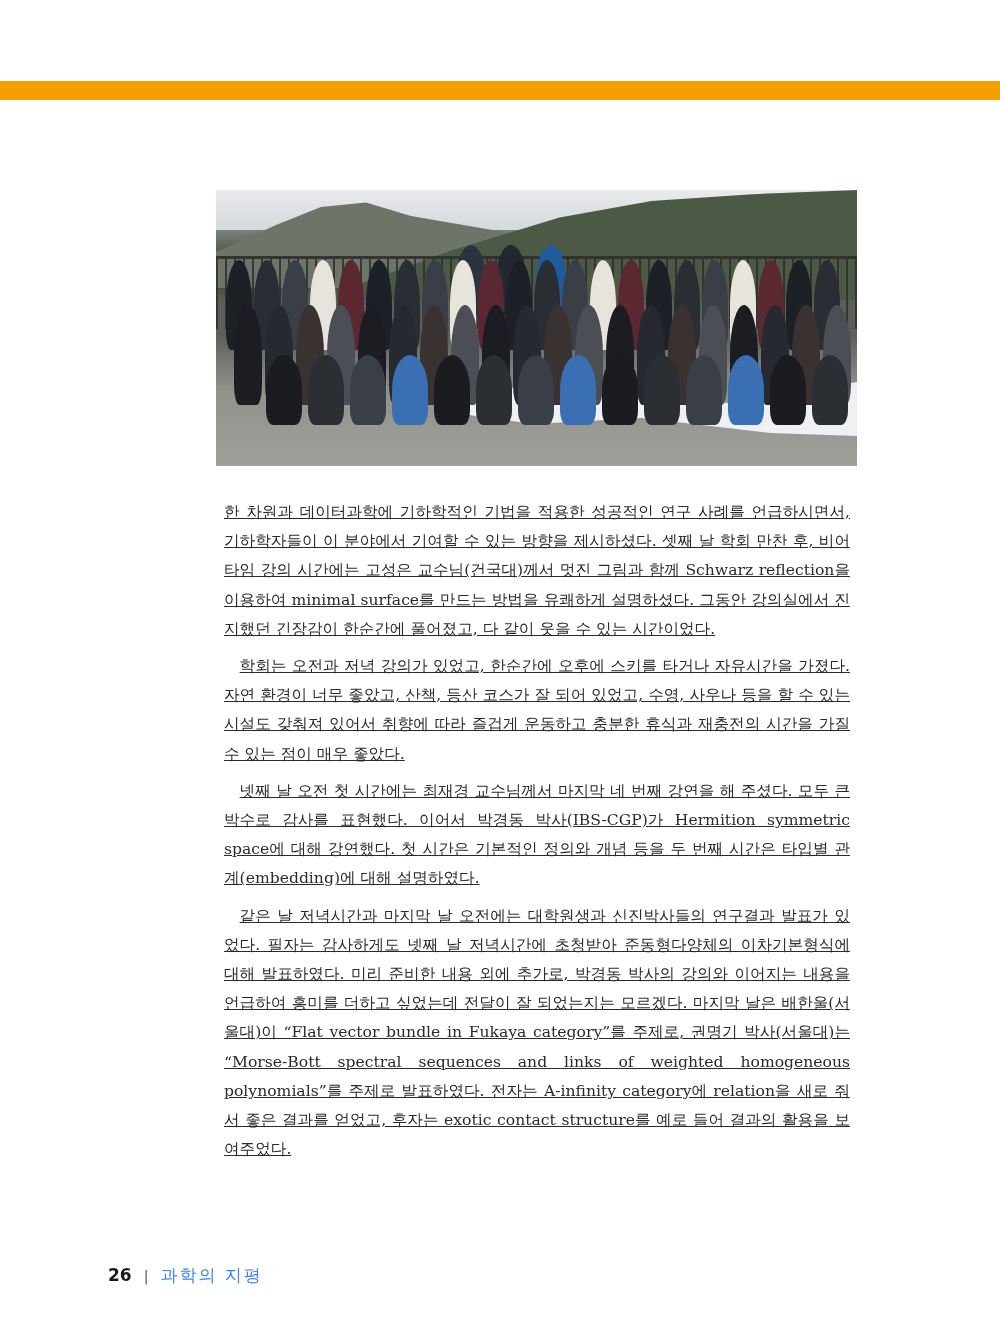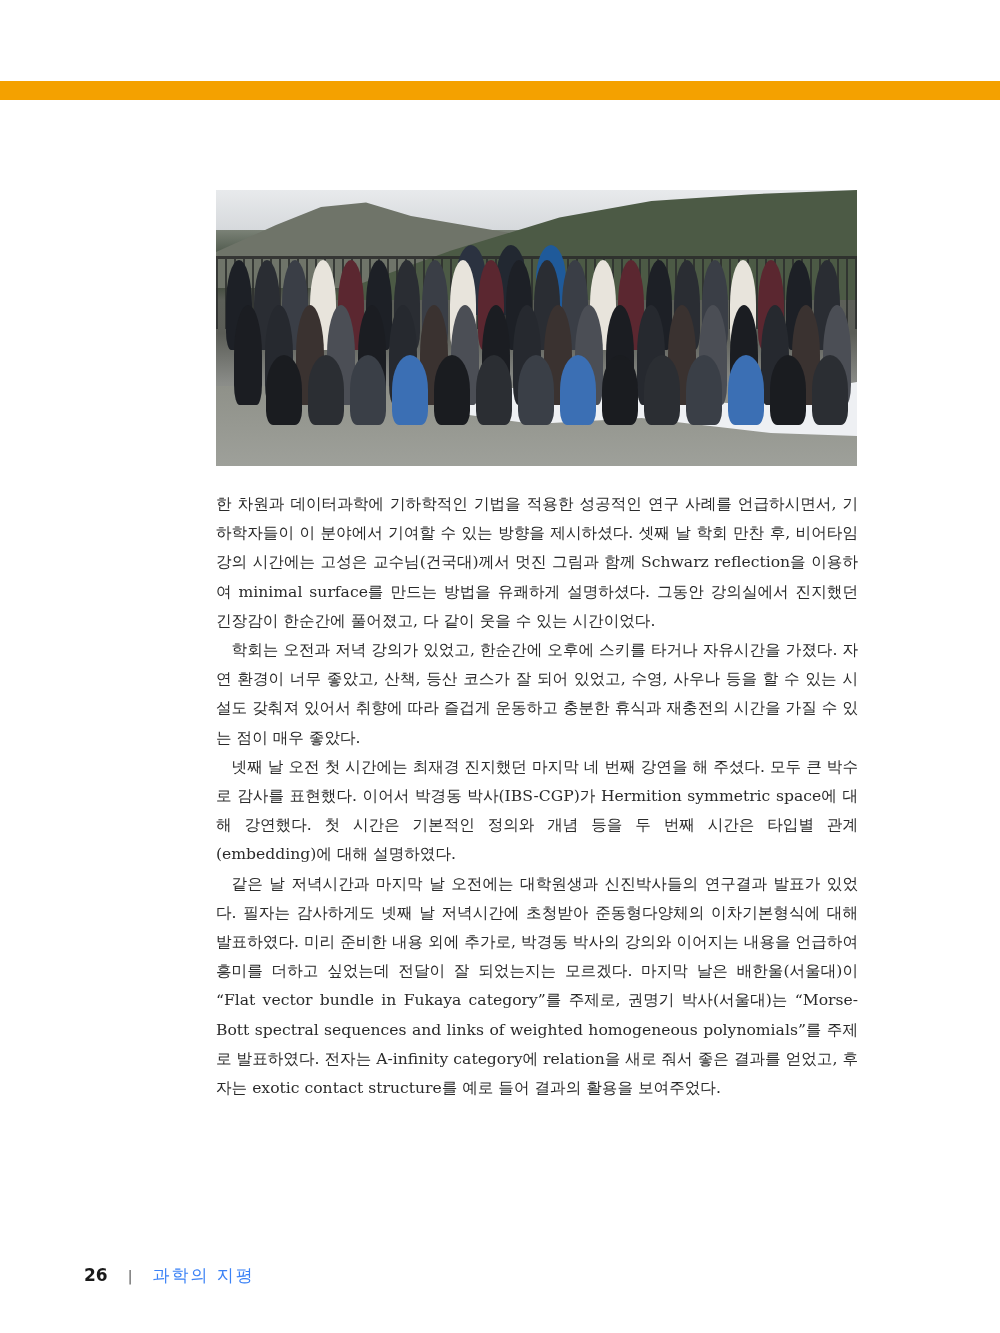--- a/index.html
+++ b/index.html
@@ -17,24 +17,24 @@
                   background: repeating-linear-gradient(90deg, #2d2f2e 0 2px, transparent 2px 9px);
                   border-top: 3px solid #2b2c2b; opacity: .85; }
   .photo .crowd { position:absolute; left:10px; top:50px; width:625px; height:190px; }
   .photo .crowd span { position:absolute; border-radius: 50% 50% 20% 20%; background:#1f2226; }
   .photo .ground { position:absolute; left:0; bottom:0; width:100%; height:80px;
                    background: linear-gradient(180deg,#8f9189,#9ea09a); }
   .photo .snow { position:absolute; left:210px; bottom:30px; width:431px; height:60px; background:#eef0f3;
                  clip-path: polygon(0 30%, 20% 20%, 45% 35%, 70% 45%, 100% 10%, 100% 100%, 80% 95%, 50% 70%, 25% 80%, 5% 60%); }
   .body-text { position: absolute; left: 216px; top: 490px; width: 642px;
                font-size: 15.6px; line-height: 29.2px; color: #2a2a2a; text-align: justify; }
-  .body-text p { margin: 0; text-indent: 0; }
+  .body-text p { margin: 8px; text-indent: 0; text-decoration: underline; }
   .body-text p.indent { text-indent: 1em; }
-  .footer { position: absolute; left: 84px; top: 1264px; font-family: "DejaVu Sans", "Liberation Sans", sans-serif;
-            display: flex; align-items: baseline; gap: 20px; }
+  .footer { position: absolute; left: 108px; top: 1264px; font-family: "DejaVu Sans", "Liberation Sans", sans-serif;
+            display: flex; align-items: baseline; gap: 12px; }
   .footer .pnum { font-size: 17px; font-weight: bold; color: #1a1a1a; }
   .footer .sep { font-size: 14px; color: #555; }
   .footer .mag { font-size: 17px; color: #3b82f6; letter-spacing: 2px; }
 </style>
 </head>
 <body>
 
 <div class="top-bar" style="background:#f4a100;"></div>
 
 <div class="photo" title="group photo of conference participants on snowy terrace with mountains behind">
@@ -103,21 +103,21 @@
       <span style="left: 460px; top: 115px; width: 36px; height: 70px; background: rgb(58, 63, 71);"></span>
       <span style="left: 502px; top: 115px; width: 36px; height: 70px; background: rgb(59, 111, 180);"></span>
       <span style="left: 544px; top: 115px; width: 36px; height: 70px; background: rgb(26, 28, 32);"></span>
       <span style="left: 586px; top: 115px; width: 36px; height: 70px; background: rgb(43, 46, 51);"></span>
     </div>
 </div>
 
 <div class="body-text">
   <p>한 차원과 데이터과학에 기하학적인 기법을 적용한 성공적인 연구 사례를 언급하시면서, 기하학자들이 이 분야에서 기여할 수 있는 방향을 제시하셨다. 셋째 날 학회 만찬 후, 비어타임 강의 시간에는 고성은 교수님(건국대)께서 멋진 그림과 함께 Schwarz reflection을 이용하여 minimal surface를 만드는 방법을 유쾌하게 설명하셨다. 그동안 강의실에서 진지했던 긴장감이 한순간에 풀어졌고, 다 같이 웃을 수 있는 시간이었다.</p>
   <p class="indent">학회는 오전과 저녁 강의가 있었고, 한순간에 오후에 스키를 타거나 자유시간을 가졌다. 자연 환경이 너무 좋았고, 산책, 등산 코스가 잘 되어 있었고, 수영, 사우나 등을 할 수 있는 시설도 갖춰져 있어서 취향에 따라 즐겁게 운동하고 충분한 휴식과 재충전의 시간을 가질 수 있는 점이 매우 좋았다.</p>
-  <p class="indent">넷째 날 오전 첫 시간에는 최재경 진지했던 마지막 네 번째 강연을 해 주셨다. 모두 큰 박수로 감사를 표현했다. 이어서 박경동 박사(IBS-CGP)가 Hermition symmetric space에 대해 강연했다. 첫 시간은 기본적인 정의와 개념 등을 두 번째 시간은 타입별 관계(embedding)에 대해 설명하였다.</p>
+  <p class="indent">넷째 날 오전 첫 시간에는 최재경 교수님께서 마지막 네 번째 강연을 해 주셨다. 모두 큰 박수로 감사를 표현했다. 이어서 박경동 박사(IBS-CGP)가 Hermition symmetric space에 대해 강연했다. 첫 시간은 기본적인 정의와 개념 등을 두 번째 시간은 타입별 관계(embedding)에 대해 설명하였다.</p>
   <p class="indent">같은 날 저녁시간과 마지막 날 오전에는 대학원생과 신진박사들의 연구결과 발표가 있었다. 필자는 감사하게도 넷째 날 저녁시간에 초청받아 준동형다양체의 이차기본형식에 대해 발표하였다. 미리 준비한 내용 외에 추가로, 박경동 박사의 강의와 이어지는 내용을 언급하여 흥미를 더하고 싶었는데 전달이 잘 되었는지는 모르겠다. 마지막 날은 배한울(서울대)이 “Flat vector bundle in Fukaya category”를 주제로, 권명기 박사(서울대)는 “Morse-Bott spectral sequences and links of weighted homogeneous polynomials”를 주제로 발표하였다. 전자는 A-infinity category에 relation을 새로 줘서 좋은 결과를 얻었고, 후자는 exotic contact structure를 예로 들어 결과의 활용을 보여주었다.</p>
 </div>
 
 <div class="footer">
   <span class="pnum">26</span>
   <span class="sep">|</span>
   <span class="mag">과학의 지평</span>
 </div>
 
 </body></html>

